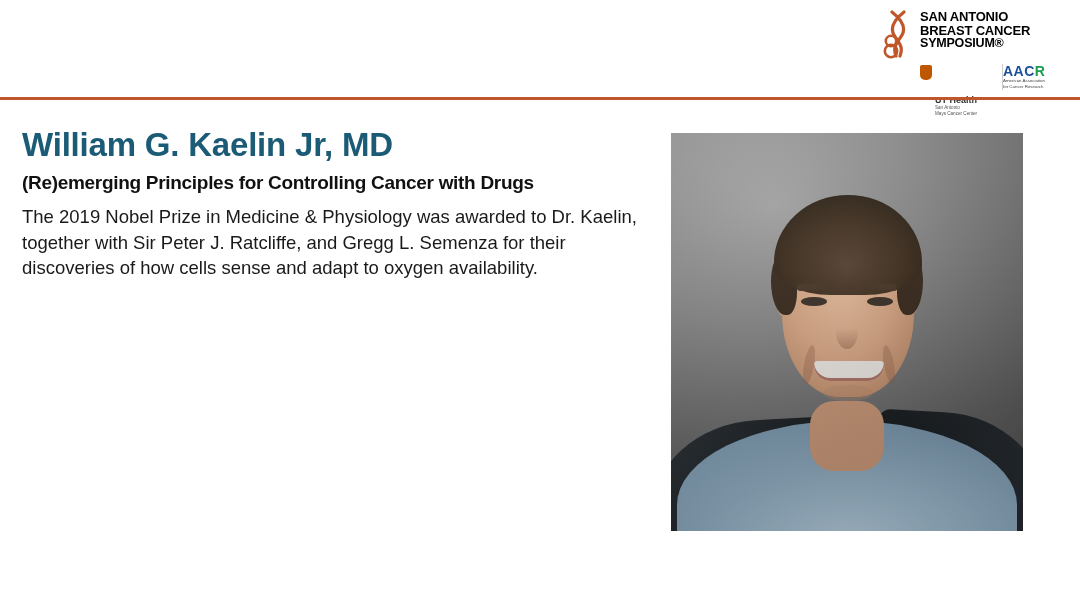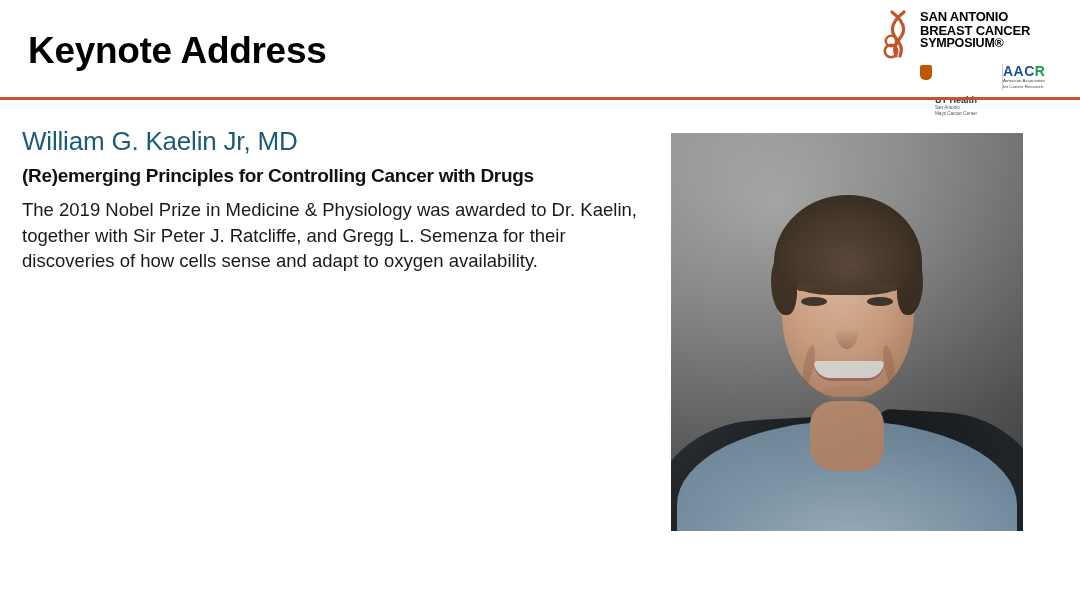--- a/index.html
+++ b/index.html
@@ -134,22 +134,22 @@
   }
 
   
   .body-left {
     position: absolute;
     left: 22px;
     top: 126px;
     width: 630px;
   }
   .speaker-name {
-    font-size: 26px;
-    font-weight: normal;
+    font-size: 33px;
+    font-weight: bold;
     color: #1b5b76;
     margin: 0 0 8px 0;
     letter-spacing: -0.2px;
   }
   .talk-title {
     font-size: 19px;
     font-weight: bold;
     color: #111111;
     margin: 0 0 10px 0;
     letter-spacing: -0.3px;
@@ -328,21 +328,20 @@
     background: rgba(190,140,110,0.35);
     border-radius: 50%;
   }
 </style>
 </head>
 <body>
 
 <div class="slide">
 
   <div class="header">
-    <div class="slide-title">Keynote Address</div>
 
     <div class="logo-block">
       <svg class="sabcs-mark" viewBox="0 0 34 50">
         <path d="M22 2 C12 10, 8 18, 12 25 C16 32, 22 36, 18 46" stroke="#c0562a" stroke-width="3.2" fill="none" stroke-linecap="round"></path>
         <path d="M10 2 C20 10, 24 18, 20 25 C16 32, 10 36, 14 46" stroke="#c0562a" stroke-width="3.2" fill="none" stroke-linecap="round"></path>
         <circle cx="9" cy="31" r="5.2" fill="none" stroke="#c0562a" stroke-width="2.6"></circle>
         <circle cx="9" cy="41" r="6.2" fill="none" stroke="#c0562a" stroke-width="2.6"></circle>
       </svg>
       <div class="sabcs-text">
         <div>SAN ANTONIO</div>

